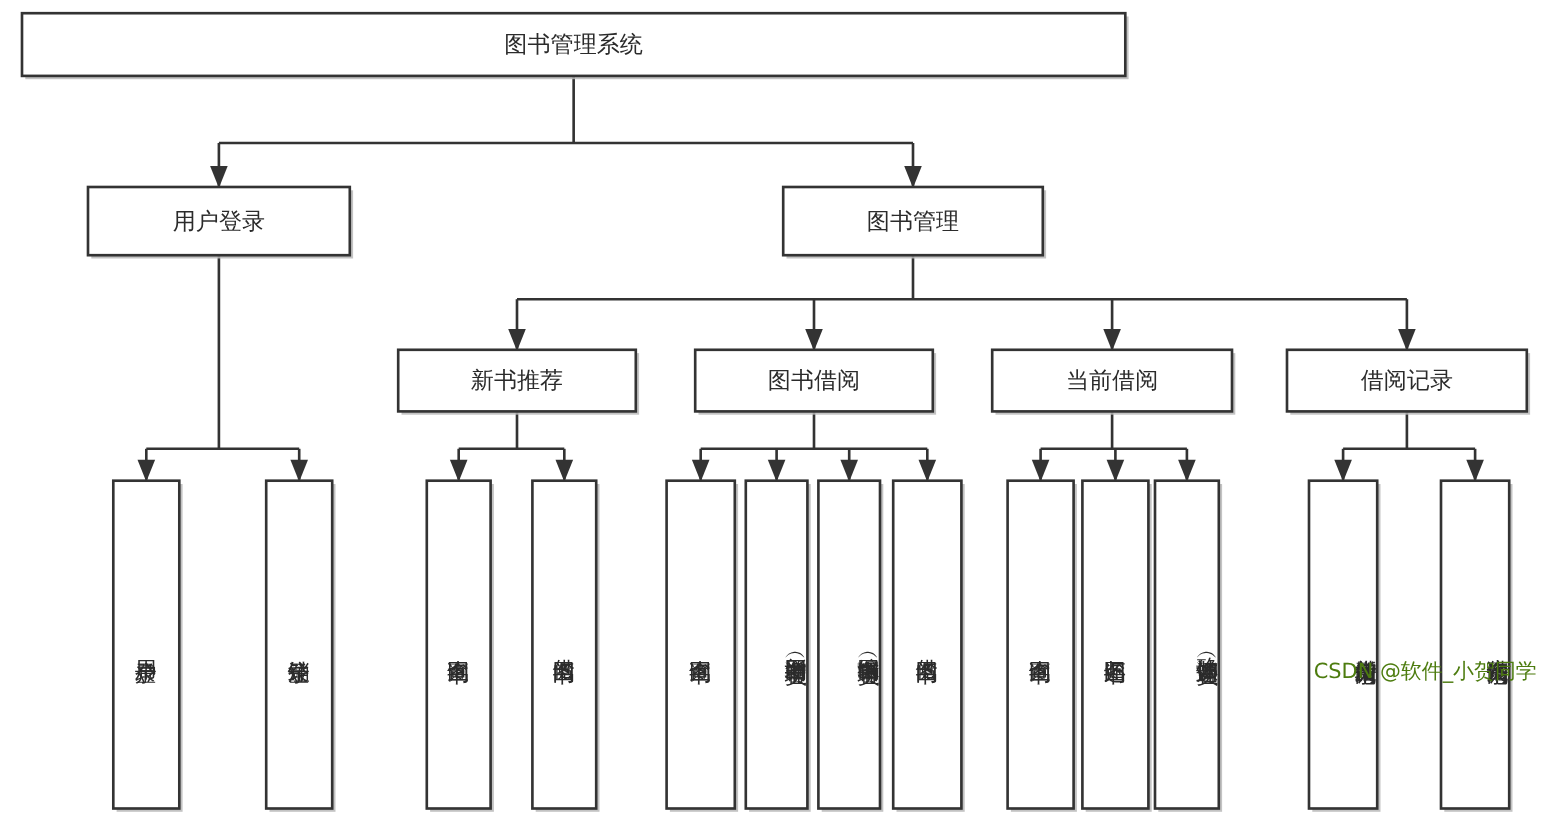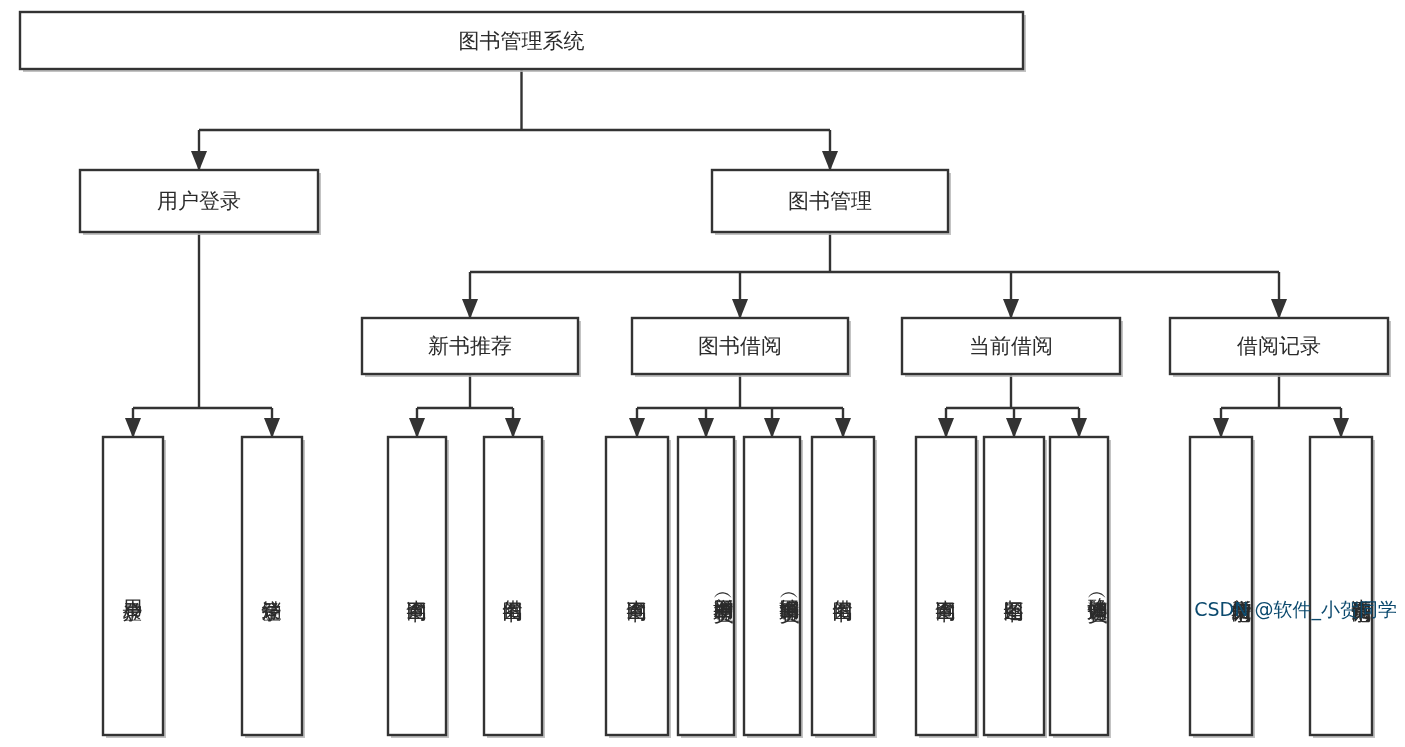--- a/index.html
+++ b/index.html
@@ -70,21 +70,21 @@
   }
   .vlabel.centered {
     align-items: center;
   }
   #watermark {
     position: absolute;
     right: 8px;
     bottom: 4px;
     font-family: "DejaVu Sans", "Liberation Sans", sans-serif;
     font-size: 19px;
-    color: #0c4a6e;
+    color: #4d7c0f;
     white-space: nowrap;
     user-select: none;
   }
 </style>
 </head>
 <body>
 
 <div id="diagram-root">
 
   <svg id="tree-svg" viewBox="0 0 1405 747">

